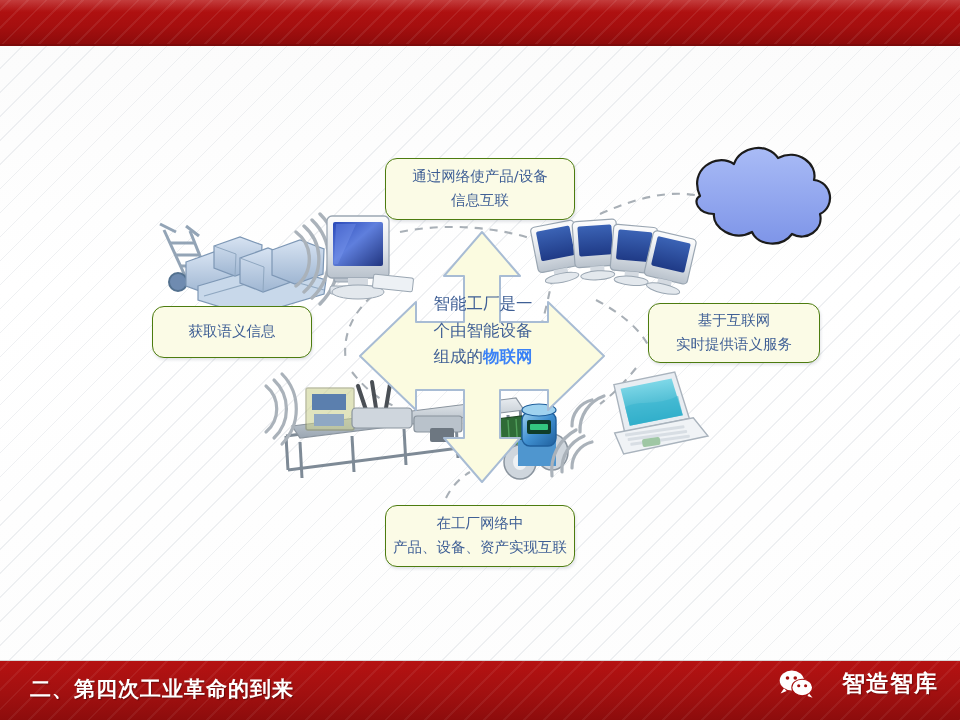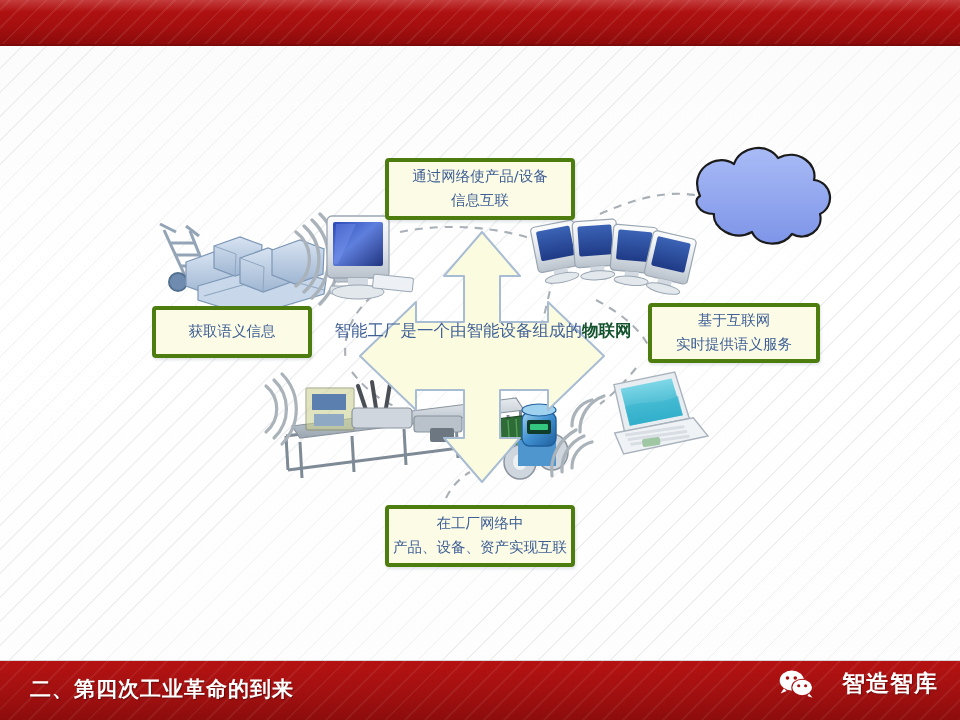--- a/index.html
+++ b/index.html
@@ -37,38 +37,38 @@
   .footer-title{position:absolute;left:30px;top:675px;font-size:21px;font-weight:bold;
     color:#ffffff;letter-spacing:1px;text-shadow:1px 1px 1px rgba(0,0,0,.35);
     font-family:"DejaVu Sans","Liberation Sans",sans-serif;white-space:nowrap;}
   .brand{position:absolute;right:22px;top:668px;display:flex;align-items:center;gap:26px;}
   .brand-name{font-size:23px;font-weight:bold;color:#ffffff;letter-spacing:1px;
     text-shadow:1px 1px 1px rgba(0,0,0,.3);white-space:nowrap;}
   .wechat-logo{position:relative;width:38px;height:30px;}
 
   
   .callout{position:absolute;box-sizing:border-box;
-    background:#fbfbe6;border:4px solid #4d7c0f;border-radius:4px;
+    background:#fbfbe6;border:1px solid #4d7c0f;border-radius:12px;
     display:flex;flex-direction:column;align-items:center;justify-content:center;
     color:#3f5f95;font-size:14.5px;line-height:1.65;text-align:center;
     box-shadow:1px 2px 3px rgba(120,130,150,0.20);padding:6px 10px;}
   .callout .ln{white-space:nowrap;}
 
   #box-top{left:385px;top:158px;width:190px;height:62px;}
   #box-left{left:152px;top:306px;width:160px;height:52px;}
   #box-right{left:648px;top:303px;width:172px;height:60px;}
   #box-bottom{left:385px;top:505px;width:190px;height:62px;}
 
   
   .arrow-cross{position:absolute;left:352px;top:228px;width:260px;height:258px;}
   .center-text{position:absolute;left:398px;top:278px;width:170px;height:106px;
-    display:flex;align-items:center;justify-content:center;
+    display:flex;flex-direction:column;align-items:center;justify-content:center;
     color:#3f5f95;font-size:16.5px;line-height:1.62;text-align:center;}
   .center-text .ln{white-space:nowrap;}
-  .center-text b{color:#14532d;font-weight:bold;text-align:center;}
+  .center-text b{color:#3b82f6;font-weight:bold;text-align:center;}
 
   
   .art{position:absolute;left:0;top:0;width:960px;height:720px;}
 
   
   .no-sel{user-select:none;}
 </style>
 </head>
 <body>
 

